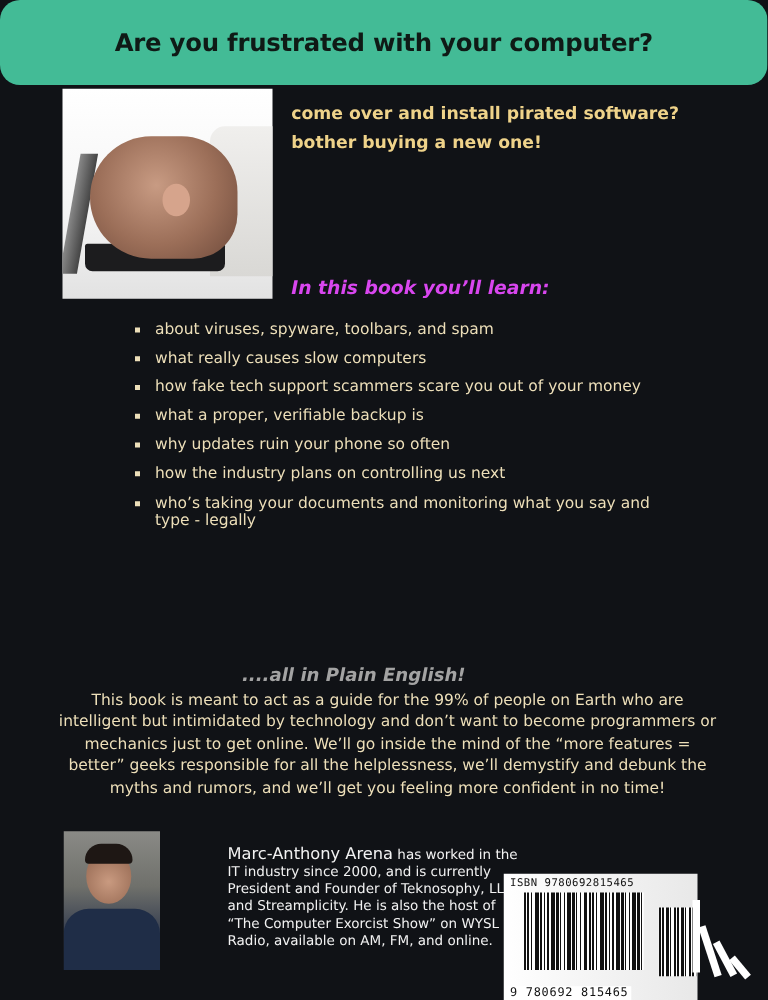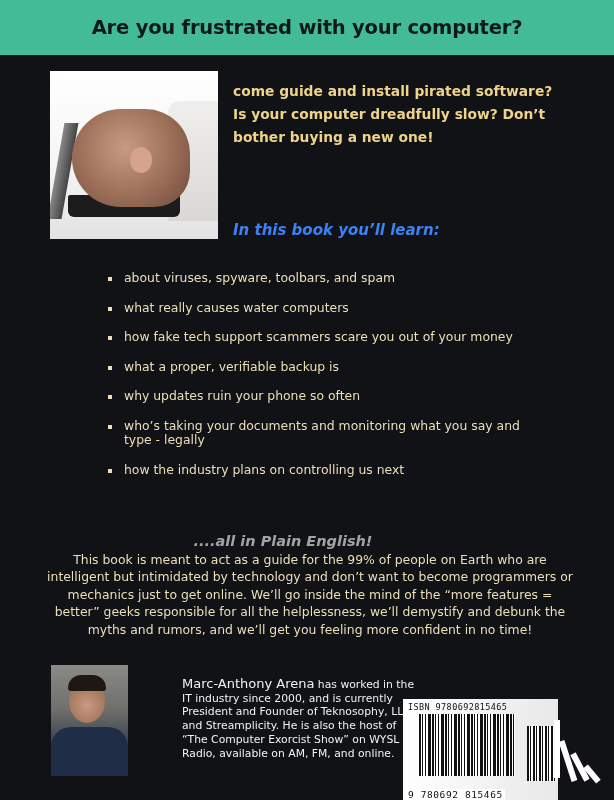--- a/index.html
+++ b/index.html
@@ -1,30 +1,30 @@
 <!DOCTYPE html>
 <html><head>
 <meta charset="utf-8">
 <style>
   html,body{margin:0;padding:0;}
   body{width:614px;height:800px;background:#101216;overflow:hidden;position:relative;font-family:"DejaVu Sans","Liberation Sans",sans-serif;}
-  .banner{position:absolute;left:0;top:0;width:614px;height:55px;background:#43bb96;display:flex;align-items:center;justify-content:center;}
+  .banner{position:absolute;left:0;top:0;width:614px;height:68px;background:#43bb96;display:flex;align-items:center;justify-content:center;border-radius:16px;}
   .banner h1{margin:0;font-size:19.5px;font-weight:bold;color:#0f1a16;letter-spacing:-0.2px;}
   .photo-main{position:absolute;left:50px;top:71px;width:168px;height:168px;background:linear-gradient(180deg,#ffffff 0%,#f4f4f4 60%,#e2e2e2 100%);overflow:hidden;}
   .photo-main .head{position:absolute;left:22px;top:38px;width:118px;height:98px;border-radius:55px 50px 40px 55px;background:radial-gradient(circle at 45% 40%,#c89b83 0%,#9b6e58 55%,#6e4a3b 100%);}
   .photo-main .ear{position:absolute;left:80px;top:76px;width:22px;height:26px;border-radius:50%;background:#d6a48c;}
   .photo-main .shirt{position:absolute;left:118px;top:30px;width:60px;height:120px;background:linear-gradient(180deg,#f0efed,#d9d8d5);border-radius:12px 0 0 0;}
   .photo-main .laptop-screen{position:absolute;left:6px;top:52px;width:14px;height:96px;background:linear-gradient(90deg,#888,#444);transform:skewX(-10deg);}
   .photo-main .laptop-base{position:absolute;left:18px;top:124px;width:112px;height:22px;background:#1c1c1e;border-radius:2px 2px 6px 6px;}
   .intro{position:absolute;left:233px;top:80px;width:370px;color:#efd38a;font-weight:bold;}
   .intro .q1{font-size:16px;line-height:23px;}
   .intro .q2{font-size:13.8px;line-height:23px;}
-  .learn-heading{position:absolute;left:233px;top:221px;color:#3b82f6;font-weight:bold;font-style:italic;font-size:15px;}
+  .learn-heading{position:absolute;left:233px;top:221px;color:#d946ef;font-weight:bold;font-style:italic;font-size:15px;}
   ul.topics{position:absolute;left:104px;top:256px;width:440px;margin:0;padding:0;list-style:none;color:#eddfb9;font-size:12.4px;}
-  ul.topics li{position:relative;padding-left:20px;line-height:14.5px;margin-bottom:8.6px;margin-top:15px;}
+  ul.topics li{position:relative;padding-left:20px;line-height:14.5px;margin-bottom:8.6px;}
   ul.topics li::before{content:"";position:absolute;left:4px;top:6px;width:4px;height:4px;background:#eddfb9;}
   .plain{position:absolute;left:0;width:566px;top:533px;text-align:center;color:#a3a3a3;font-weight:bold;font-style:italic;font-size:14.5px;}
   .desc{position:absolute;left:45px;top:551px;width:530px;color:#eddfb9;font-size:12.4px;line-height:17.4px;text-align:center;}
   .author-photo{position:absolute;left:51px;top:665px;width:77px;height:111px;background:linear-gradient(180deg,#8a8a86 0%,#6f706b 40%,#3a4252 70%,#1d2a40 100%);overflow:hidden;}
   .author-photo .face{position:absolute;left:18px;top:14px;width:36px;height:44px;border-radius:50%;background:radial-gradient(circle at 50% 60%,#c99a80,#8a5e48);}
   .author-photo .hair{position:absolute;left:17px;top:10px;width:38px;height:16px;border-radius:18px 18px 4px 4px;background:#1e1714;}
   .author-photo .jacket{position:absolute;left:0;top:62px;width:77px;height:50px;background:#1f2d47;border-radius:20px 20px 0 0;}
   .bio{position:absolute;left:139px;top:677px;width:240px;color:#f2f2f2;font-size:10.8px;line-height:13.7px;margin-left:43px;}
   .bio .name{font-size:13px;}
   .barcode{position:absolute;left:403px;top:699px;width:155px;height:102px;background:linear-gradient(90deg,#ffffff,#e8e8e8);}
@@ -44,35 +44,34 @@
 
 <div class="photo-main">
   <div class="shirt"></div>
   <div class="laptop-screen"></div>
   <div class="laptop-base"></div>
   <div class="head"></div>
   <div class="ear"></div>
 </div>
 
 <div class="intro">
-  <div class="q2">come guide and install pirated software?</div>
-  <div class="q2">Is your computer dreadfully slow? Don’t</div>
+  <div class="q2">come over and install pirated software?</div>
   <div class="q2">bother buying a new one!</div>
 </div>
 
 <div class="learn-heading">In this book you’ll learn:</div>
 
 <ul class="topics">
   <li>about viruses, spyware, toolbars, and spam</li>
-  <li>what really causes water computers</li>
+  <li>what really causes slow computers</li>
   <li>how fake tech support scammers scare you out of your money</li>
   <li>what a proper, verifiable backup is</li>
   <li>why updates ruin your phone so often</li>
+  <li>how the industry plans on controlling us next</li>
   <li>who’s taking your documents and monitoring what you say and type - legally</li>
-  <li>how the industry plans on controlling us next</li>
 </ul>
 
 <div class="plain">....all in Plain English!</div>
 
 <div class="desc">This book is meant to act as a guide for the 99% of people on Earth who are intelligent but intimidated by technology and don’t want to become programmers or mechanics just to get online. We’ll go inside the mind of the “more features = better” geeks responsible for all the helplessness, we’ll demystify and debunk the myths and rumors, and we’ll get you feeling more confident in no time!</div>
 
 <div class="author-photo">
   <div class="jacket"></div>
   <div class="face"></div>
   <div class="hair"></div>

